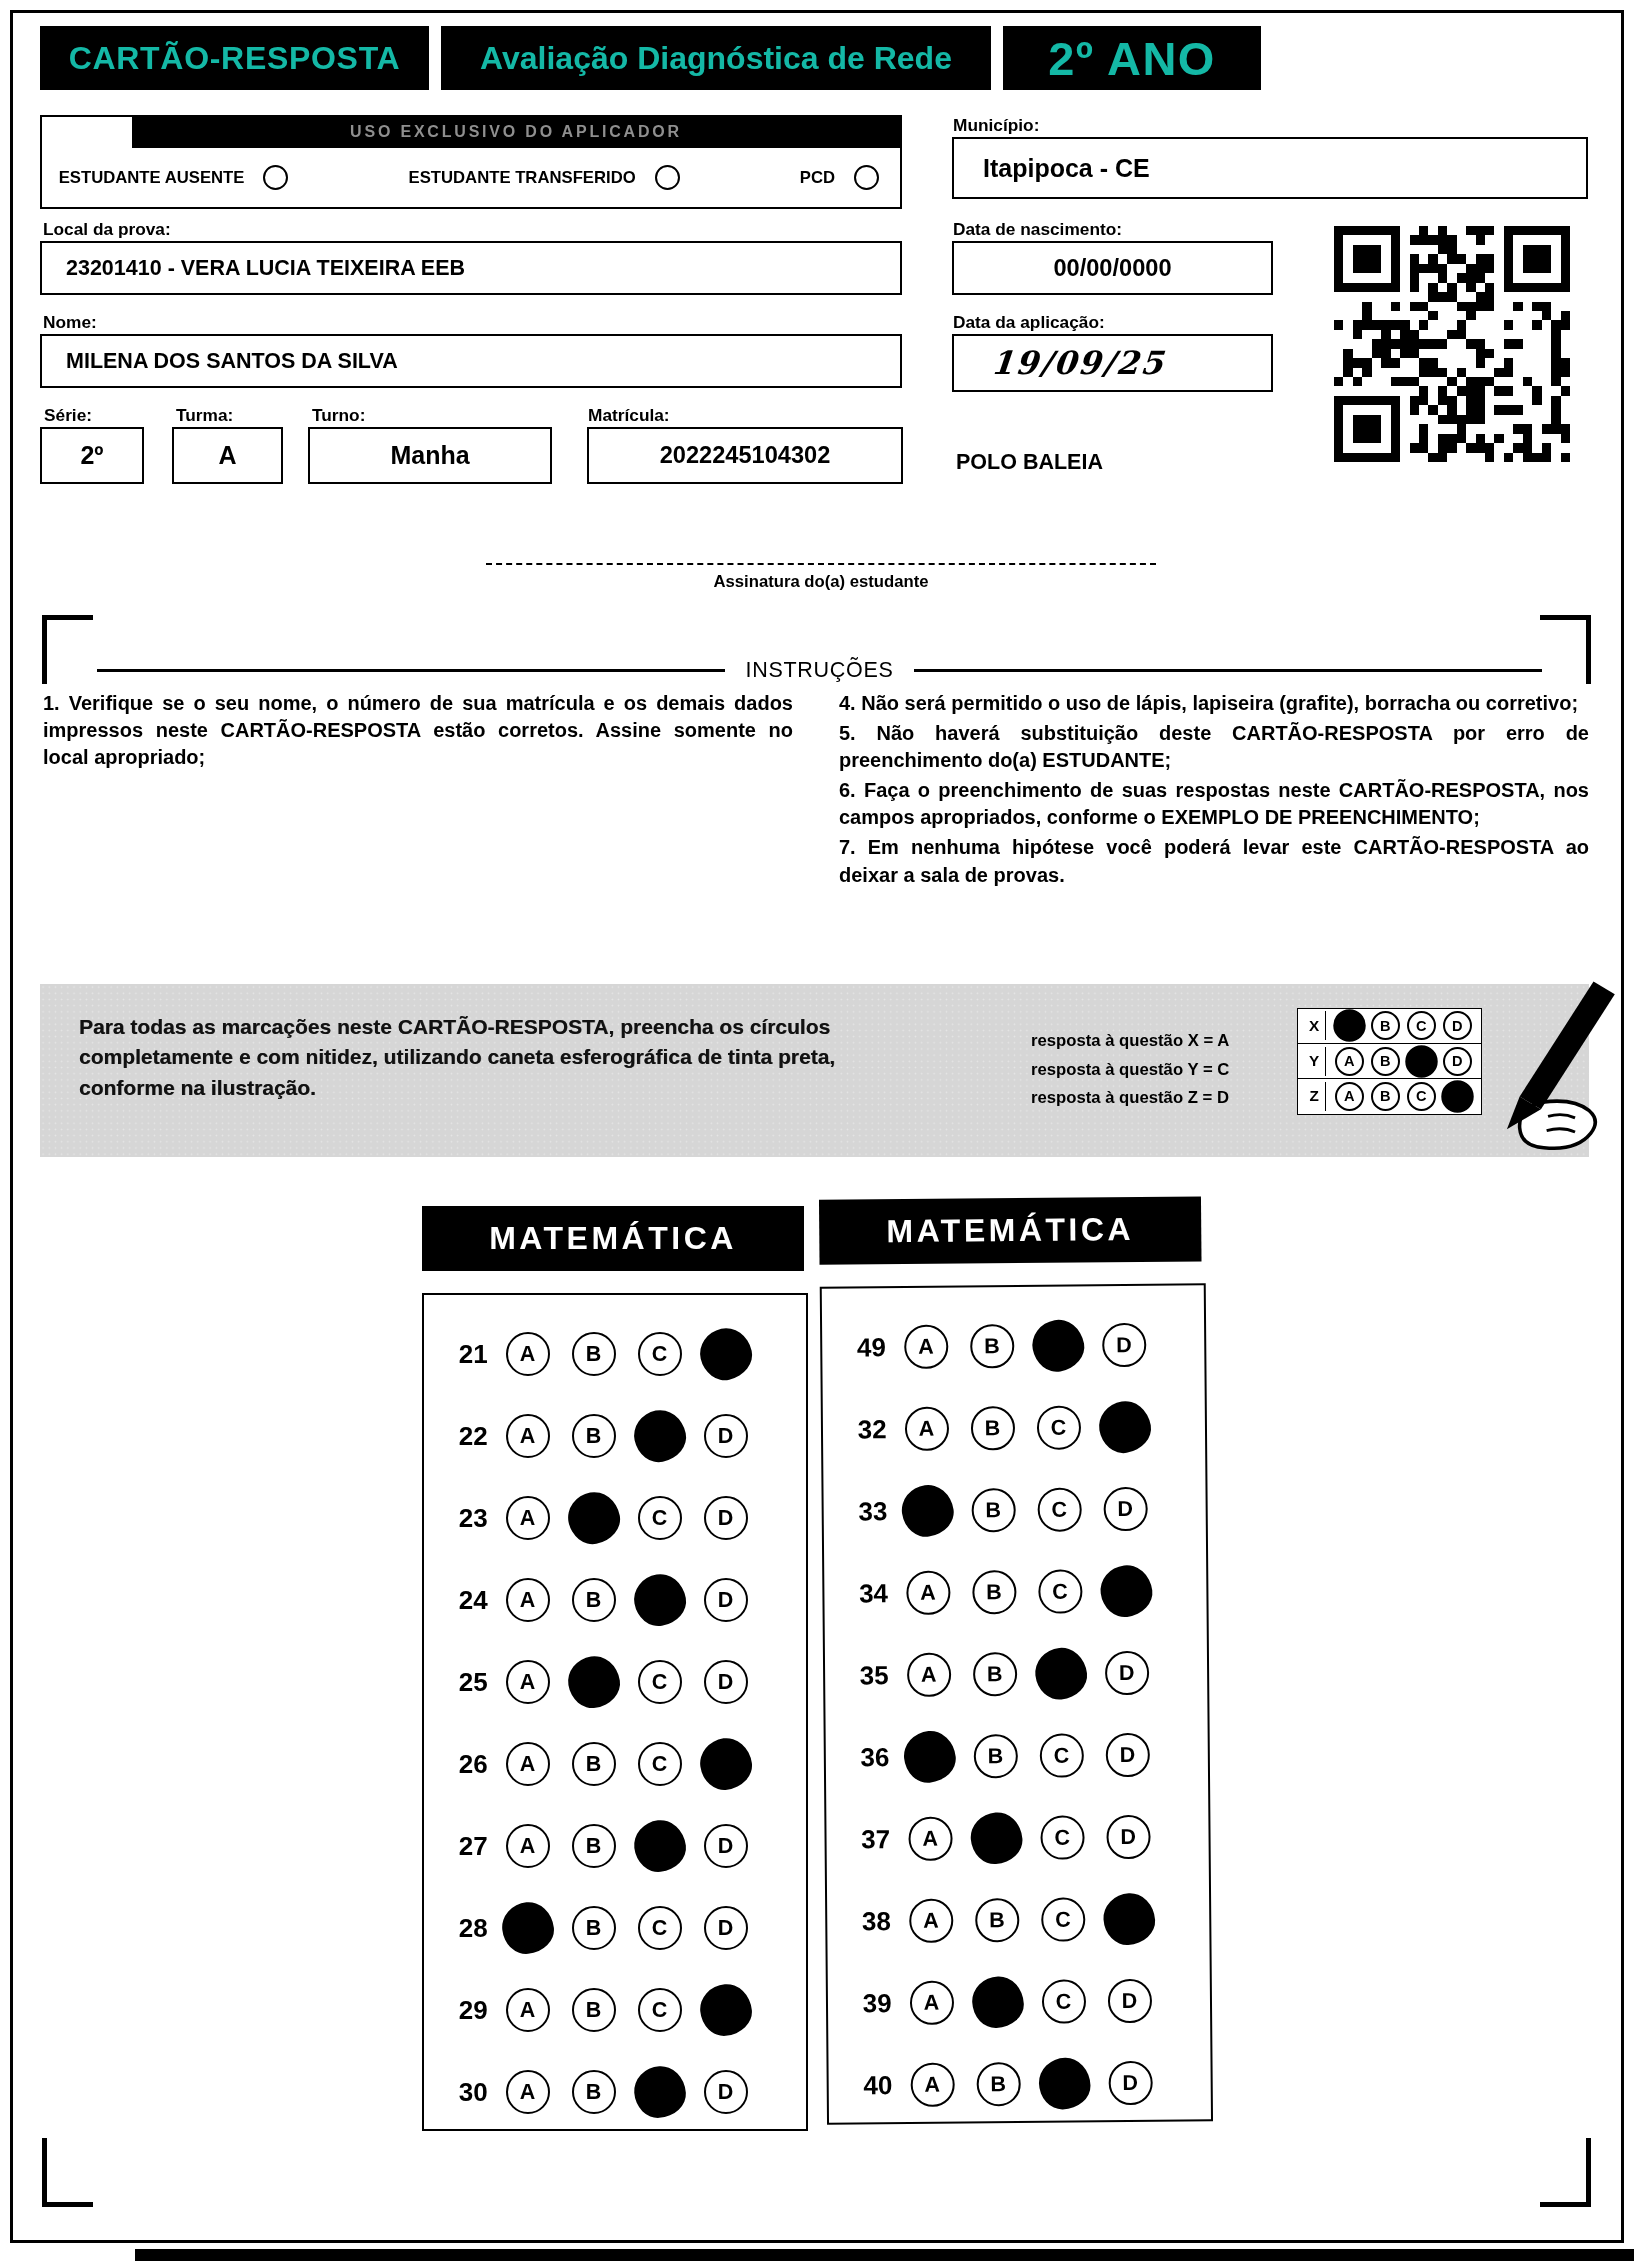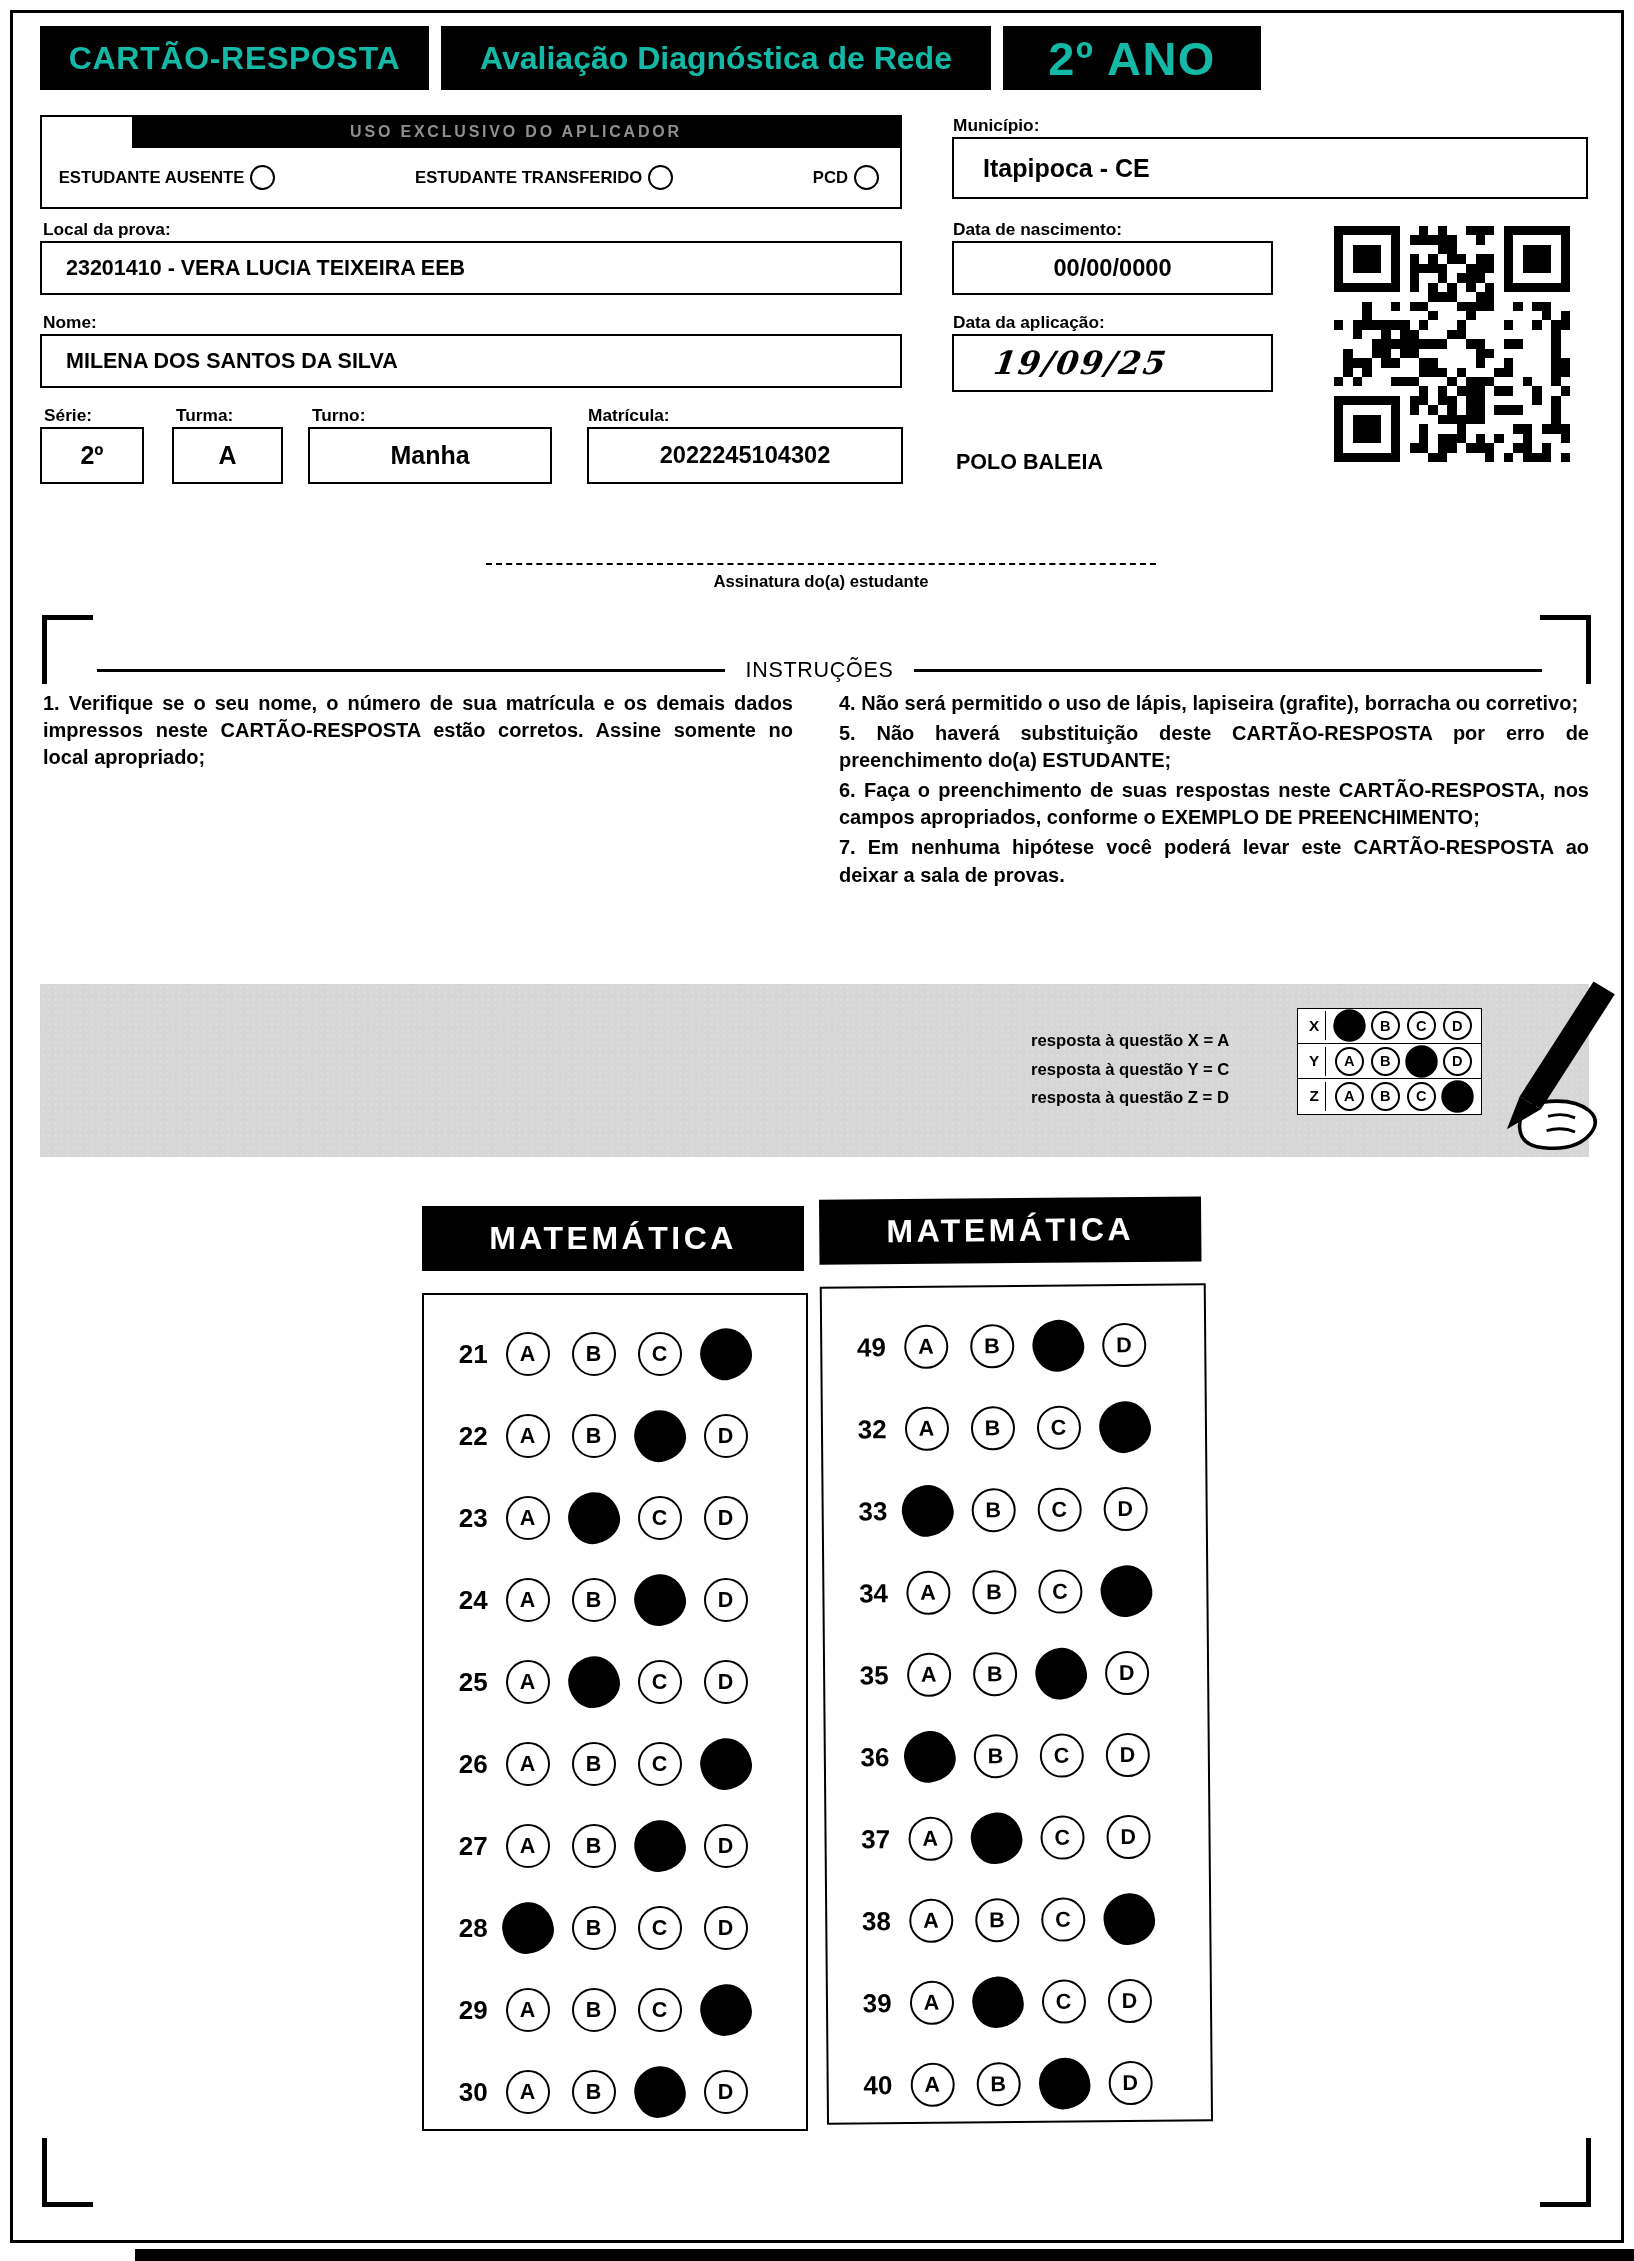--- a/index.html
+++ b/index.html
@@ -23,21 +23,21 @@
   
   .lbl { position:absolute; font-weight:bold; font-size:17.3px; }
   .box { position:absolute; border:2.1px solid #000; background:#fff; display:flex; align-items:center; font-weight:bold; }
   .val { font-size:21.5px; font-weight:bold; }
 
   
   .applicator { position:absolute; left:40px; top:115px; width:862px; height:94px; border:2.1px solid #000; }
   .applicator-bar { margin-left:90px; height:30.5px; background:#000; color:#8f8f8f;
     display:flex; align-items:center; justify-content:center; font-size:16px; font-weight:bold; letter-spacing:2.8px; }
   .chk-row { height:60px; display:flex; align-items:center; justify-content:space-between; padding:0 21px 0 16.7px; }
-  .chk { display:flex; align-items:center; gap:6px; }
+  .chk { display:flex; align-items:center; gap:19px; }
   .chk-label { font-size:16.7px; font-weight:bold; }
   .chk-circle { width:25px; height:25px; border:2.1px solid #000; border-radius:50%; background:#fff; }
 
   .handwriting { font-family:"DejaVu Serif", serif; font-style:italic; font-size:32px; font-weight:bold;
                  transform:skewX(-8deg); letter-spacing:2.1px; }
 
   
   .sig-line { position:absolute; left:486px; top:563px; width:670px; border-top:2.8px dashed #000; }
   .sig-label { position:absolute; left:486px; top:572px; width:670px; text-align:center; font-size:16.7px; font-weight:bold; }
 
@@ -474,20 +474,21 @@
   </div>
   <div class="instr-col">
     <p>4. Não será permitido o uso de lápis, lapiseira (grafite), borracha ou corretivo;</p>
     <p>5. Não haverá substituição deste CARTÃO-RESPOSTA por erro de preenchimento do(a) ESTUDANTE;</p>
     <p>6. Faça o preenchimento de suas respostas neste CARTÃO-RESPOSTA, nos campos apropriados, conforme o EXEMPLO DE PREENCHIMENTO;</p>
     <p>7. Em nenhuma hipótese você poderá levar este CARTÃO-RESPOSTA ao deixar a sala de provas.</p>
   </div>
 </div>
 
 <div class="notice">
+  <div class="notice-text">Para todas as marcações neste CARTÃO-RESPOSTA, preencha os círculos completamente e com nitidez, utilizando caneta esferográfica de tinta preta, conforme na ilustração.</div>
   <div class="notice-captions">
     <div>resposta à questão X = A</div>
     <div>resposta à questão Y = C</div>
     <div>resposta à questão Z = D</div>
   </div>
   <div class="example-grid">
       <div class="ex-row">
         <div class="ex-letter">X</div>
         <div class="ex-bubble ex-filled"></div>
         <div class="ex-bubble">B</div>

